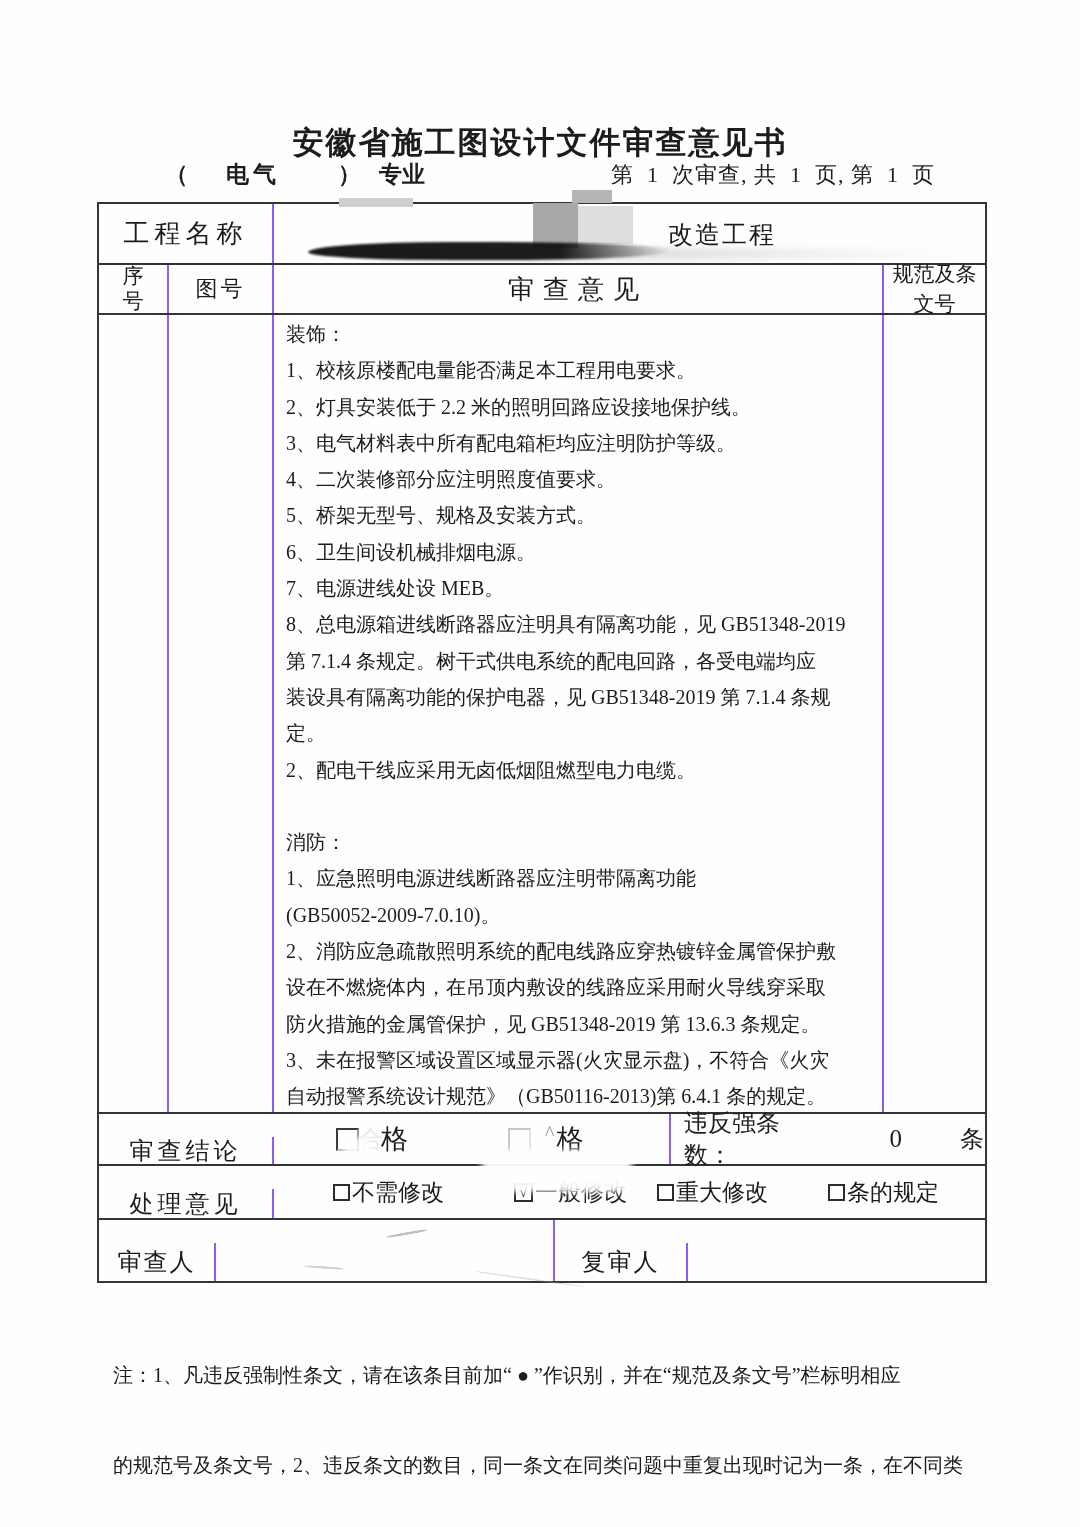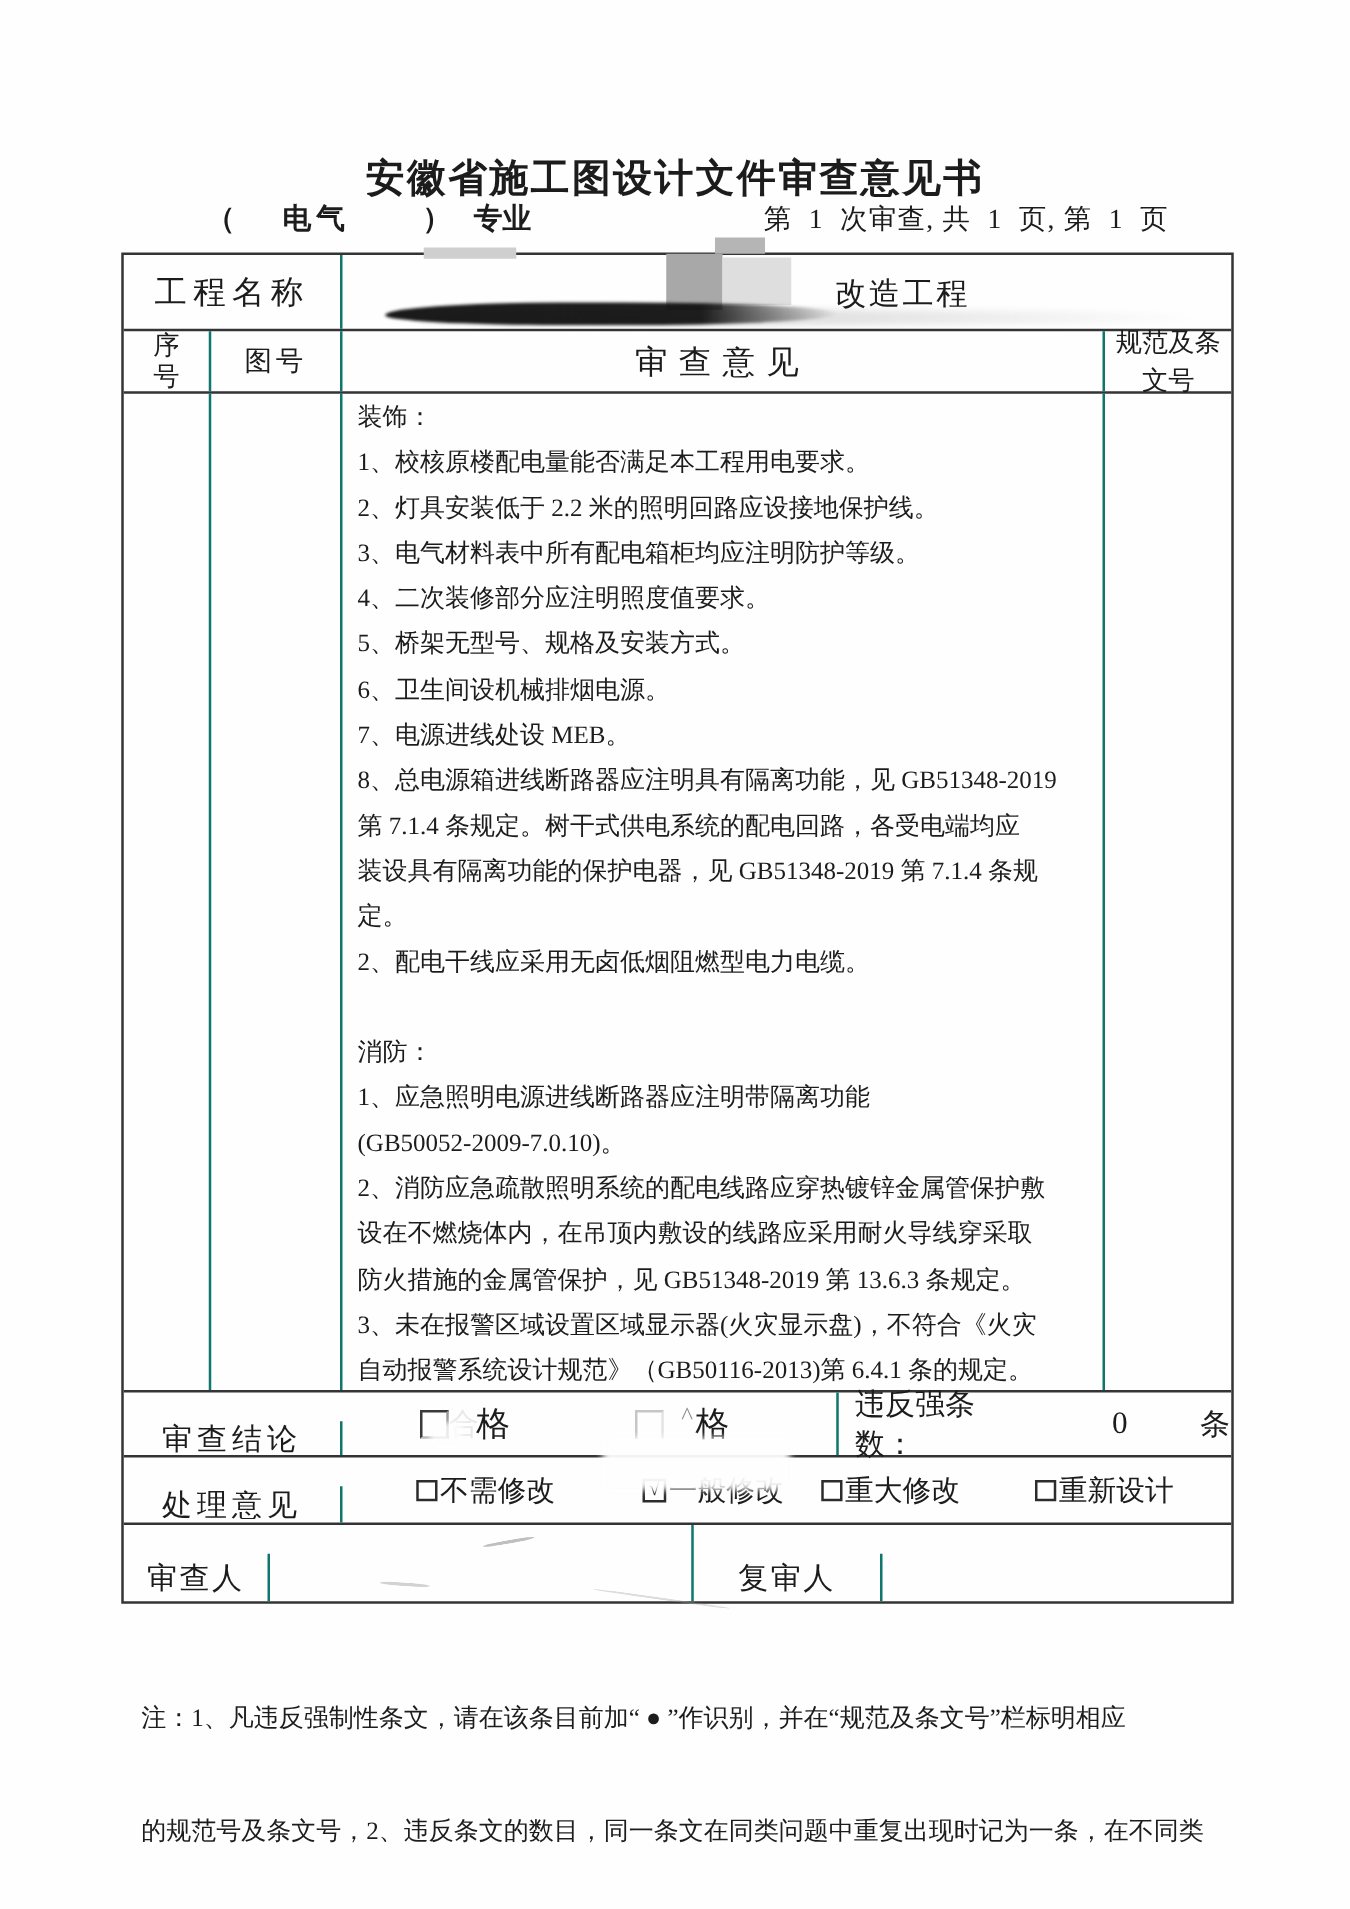--- a/index.html
+++ b/index.html
@@ -16,26 +16,26 @@
   .tok-spec{margin-right:58px;letter-spacing:4px;}
   .tok-close{margin-right:18px;}
   .subright{white-space:pre;font-size:22px;letter-spacing:1px;}
   
   .tbl{position:absolute;left:97px;top:202px;width:890px;border:2px solid #343434;
        box-sizing:border-box;background:transparent;}
   .trow{display:flex;box-sizing:border-box;}
   .trow:not(:last-child){border-bottom:2px solid #343434;}
   .cell{box-sizing:border-box;display:flex;align-items:center;justify-content:center;
         position:relative;}
-  .cell:not(:last-child){border-right:2px solid #0f766e;}
+  .cell:not(:last-child){border-right:2px solid #8b5cf6;}
   .rowA{height:61px;}  .rowB{height:50px;}  .rowC{height:799px;}
   .rowD{height:52px;}  .rowE{height:54px;}  .rowF{height:61px;}
   .w175{width:175px;flex:none;} .w70{width:70px;flex:none;} .w105{width:105px;flex:none;}
   .w610{width:610px;flex:none;} .w397{width:397px;flex:none;} .w117{width:117px;flex:none;}
-  .w339{width:339px;flex:none;} .w151{width:151px;flex:none;}
+  .w339{width:339px;flex:none;} .w151{width:133px;flex:none;}
   .grow{flex:1;}
   .lbl-big{font-size:26px;letter-spacing:5px;}
   .lbl-med{font-size:24px;letter-spacing:4px;margin-top:23px;}
   .hdr-seq{font-size:21px;line-height:25px;width:24px;word-break:break-all;text-align:center;}
   .hdr-code{font-size:21px;line-height:30px;width:88px;word-break:break-all;text-align:center;}
   .hdr-opinion{font-size:26px;letter-spacing:9px;}
   .proj-frag{position:absolute;left:394px;top:14px;font-size:25px;letter-spacing:2px;}
   
   .opinion-cell{align-items:flex-start;justify-content:flex-start;}
   .rlines{padding:1px 8px 0 12px;width:100%;}
@@ -184,21 +184,21 @@
               <span>√</span>
             </span>
           <span>一般修改</span>
         </span>
         <span class="opt opt3">
           <span class="cbx-sm"></span>
           <span>重大修改</span>
         </span>
         <span class="opt">
           <span class="cbx-sm"></span>
-          <span>重新设计</span>
+          <span>条的规定</span>
         </span>
       </div>
     </div>
 
     <div class="trow rowF">
       <div class="cell w117 lbl-med" style="font-size:24px;letter-spacing:2px;">审查人</div>
       <div class="cell w339">
         <span class="sig-smudge sm1"></span>
         <span class="sig-smudge sm2"></span>
         <span class="sig-smudge sm3"></span>

